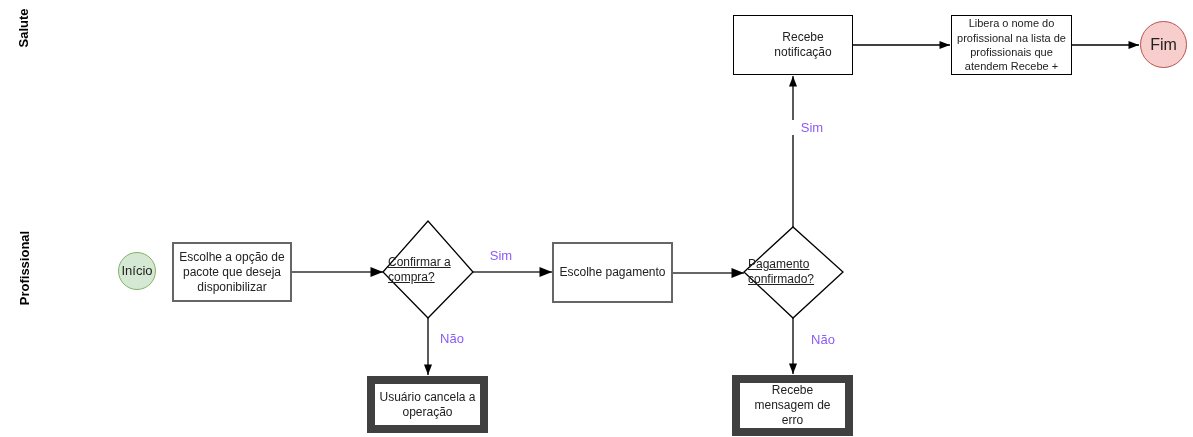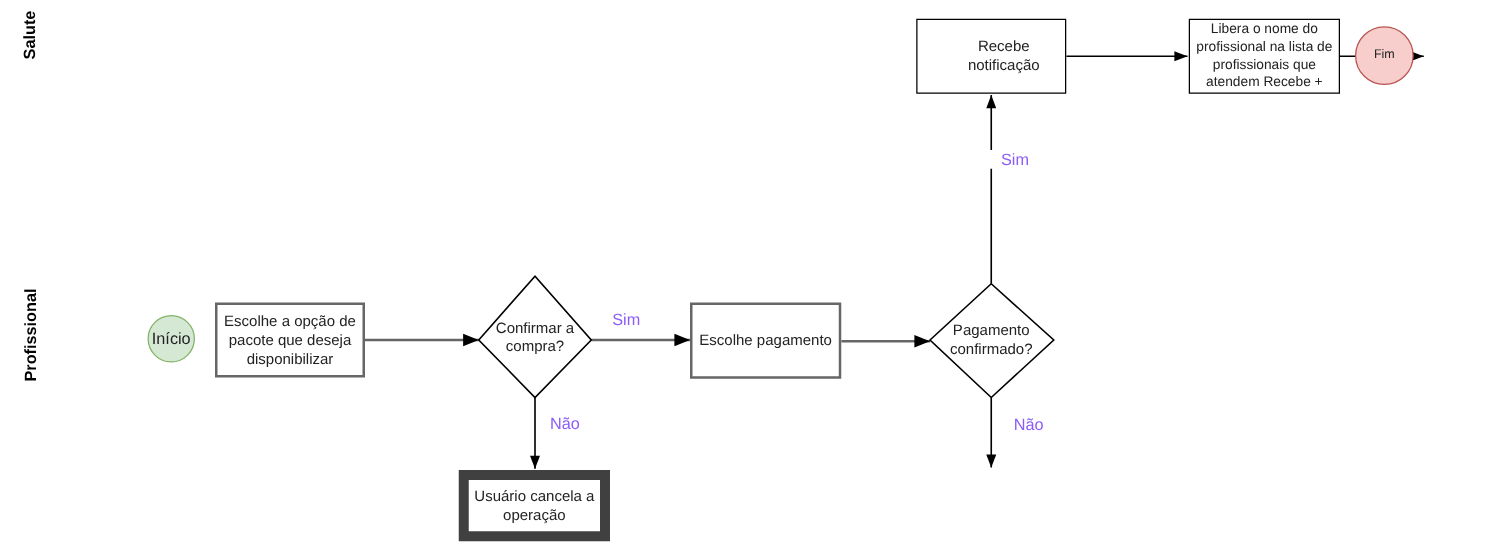--- a/index.html
+++ b/index.html
@@ -10,22 +10,22 @@
   #edges{position:absolute;left:0;top:0;width:1193px;height:437px;}
   .node{
     position:absolute;box-sizing:border-box;display:flex;align-items:center;justify-content:center;
     text-align:center;font-size:12px;line-height:1.25;background:#ffffff;padding:0 4px;
   }
   .box-gray{border:2px solid #666666;}
   .box-black-thin{border:1.5px solid #000000;}
   .box-black{border:8px solid #404040;}
   .circle{border-radius:50%;padding:0;}
   .diamond-label{
-    position:absolute;display:flex;align-items:center;justify-content:center;text-align:center;
-    font-size:12px;line-height:1.25;background:transparent;
+    position:absolute;display:flex;align-items:center;justify-content:center;text-align:left;
+    font-size:12px;line-height:1.25;background:transparent;text-decoration:underline;
   }
   .lane-label{
     position:absolute;width:120px;height:16px;display:flex;align-items:center;justify-content:center;
     font-weight:bold;font-size:13px;color:#000;transform:rotate(-90deg);
   }
   .edge-label{
     position:absolute;width:40px;text-align:center;font-size:13px;color:#8b5cf6;background:#ffffff;
   }
 </style>
 </head>
@@ -54,29 +54,30 @@
     <line x1="793" y1="318" x2="793" y2="374" stroke="#000000" stroke-width="1.3" marker-end="url(#head-sm)"></line>
 
     <polygon points="383,272 428,221 473,272 428,318" fill="#ffffff" stroke="#000000" stroke-width="1.3"></polygon>
     <polygon points="744,272 793,227 843,272 793,318" fill="#ffffff" stroke="#000000" stroke-width="1.3"></polygon>
   </svg>
 
   <div class="lane-label" style="left:-37px;top:20px;">Salute</div>
   <div class="lane-label" style="left:-36px;top:260px;">Profissional</div>
 
   <div class="node circle" style="left:78px;top:252px;width:38px;height:38px;background:#d5e8d4;border:1px solid #82b366;font-size:13px;margin-left:40px;">Início</div>
-  <div class="node circle" style="left:1084px;top:21px;width:47px;height:47px;background:#f8cecc;border:1px solid #b85450;font-size:10px;">Fim</div>
+  <div class="node circle" style="left:1140px;top:21px;width:47px;height:47px;background:#f8cecc;border:1px solid #b85450;font-size:16px;">Fim</div>
 
   <div class="node box-gray" style="left:172px;top:242px;width:120px;height:60px;">Escolhe a opção de pacote que deseja disponibilizar</div>
   <div class="node box-gray" style="left:552px;top:242px;width:121px;height:61px;">Escolhe pagamento</div>
 
   <div class="node box-black-thin" style="left:733px;top:15px;width:120px;height:60px;padding-left:24px;">Recebe notificação</div>
   <div class="node box-black-thin" style="left:951px;top:15px;width:121px;height:60px;font-size:11px;line-height:1.3;">Libera o nome do profissional na lista de profissionais que atendem Recebe +</div>
 
   <div class="node box-black" style="left:367px;top:376px;width:121px;height:57px;">Usuário cancela a operação</div>
+  <div class="node box-black" style="left:732px;top:375px;width:121px;height:61px;">Recebe mensagem de erro</div>
 
   <div class="diamond-label" style="left:388px;top:244px;width:80px;height:52px;">Confirmar a compra?</div>
   <div class="diamond-label" style="left:748px;top:246px;width:90px;height:52px;">Pagamento confirmado?</div>
 
   <div class="edge-label" style="left:481px;top:248px;">Sim</div>
   <div class="edge-label" style="left:432px;top:331px;">Não</div>
   <div class="edge-label" style="left:792px;top:120px;">Sim</div>
   <div class="edge-label" style="left:803px;top:332px;">Não</div>
 
 </div>

